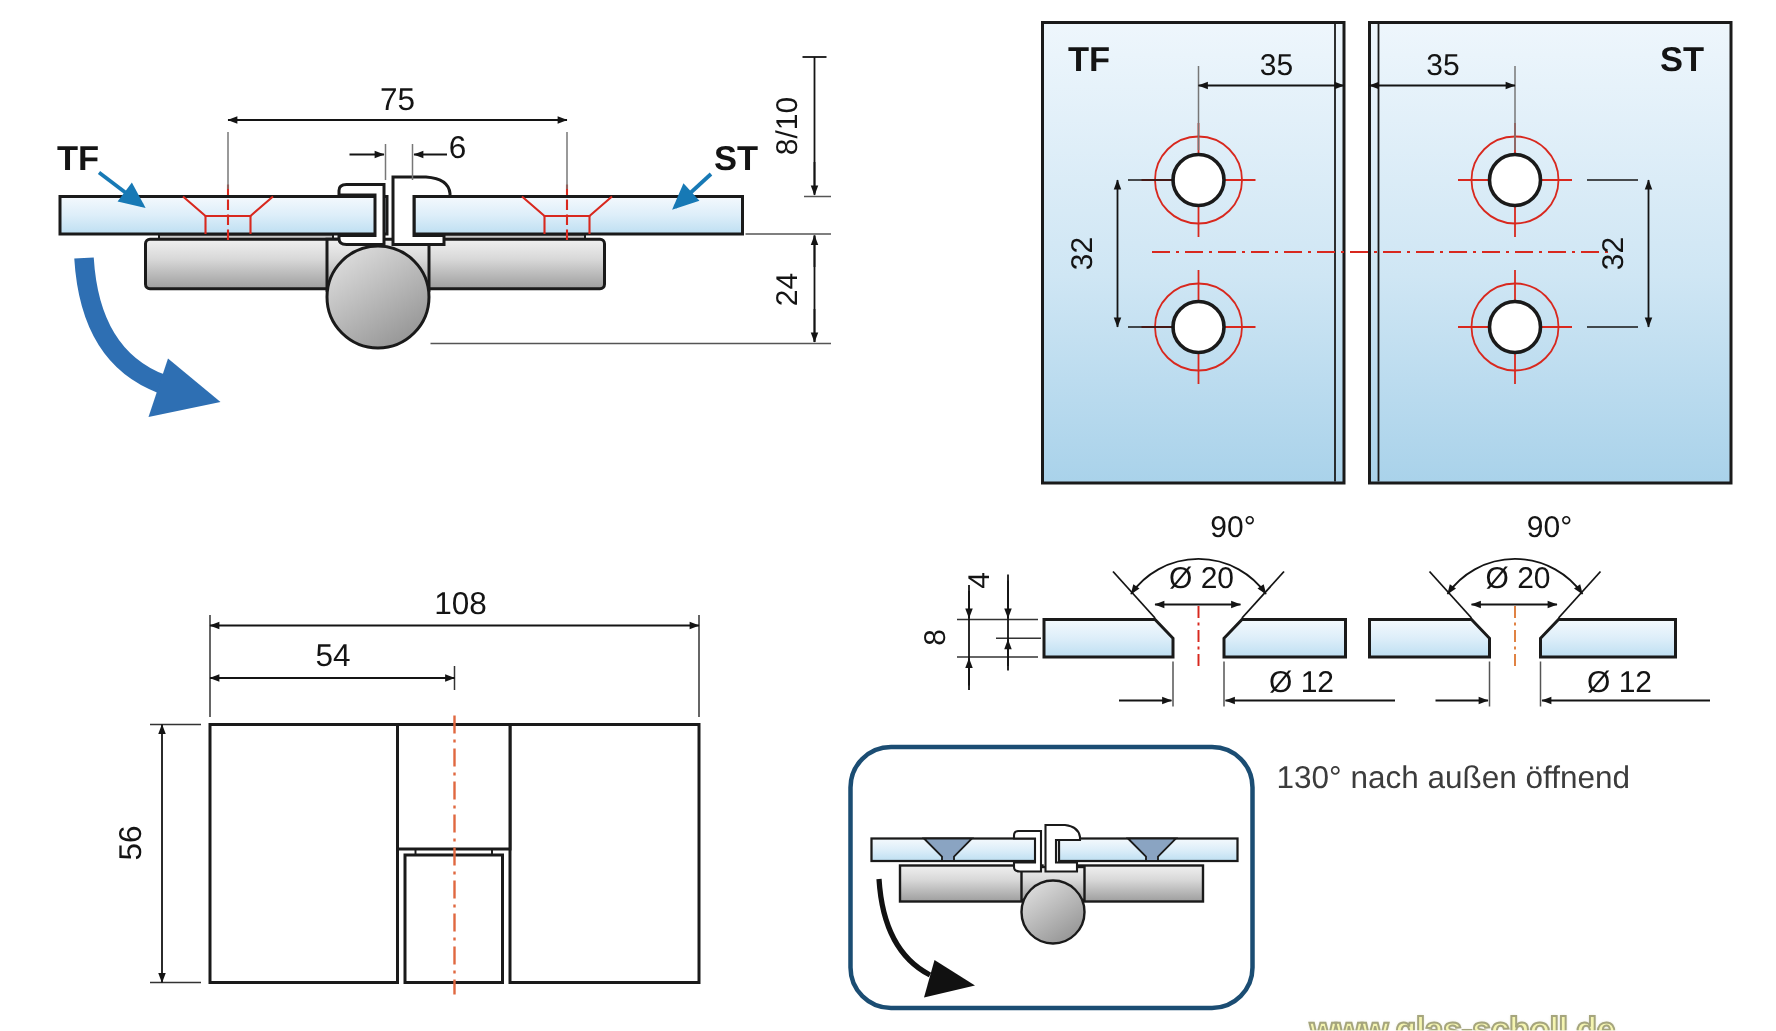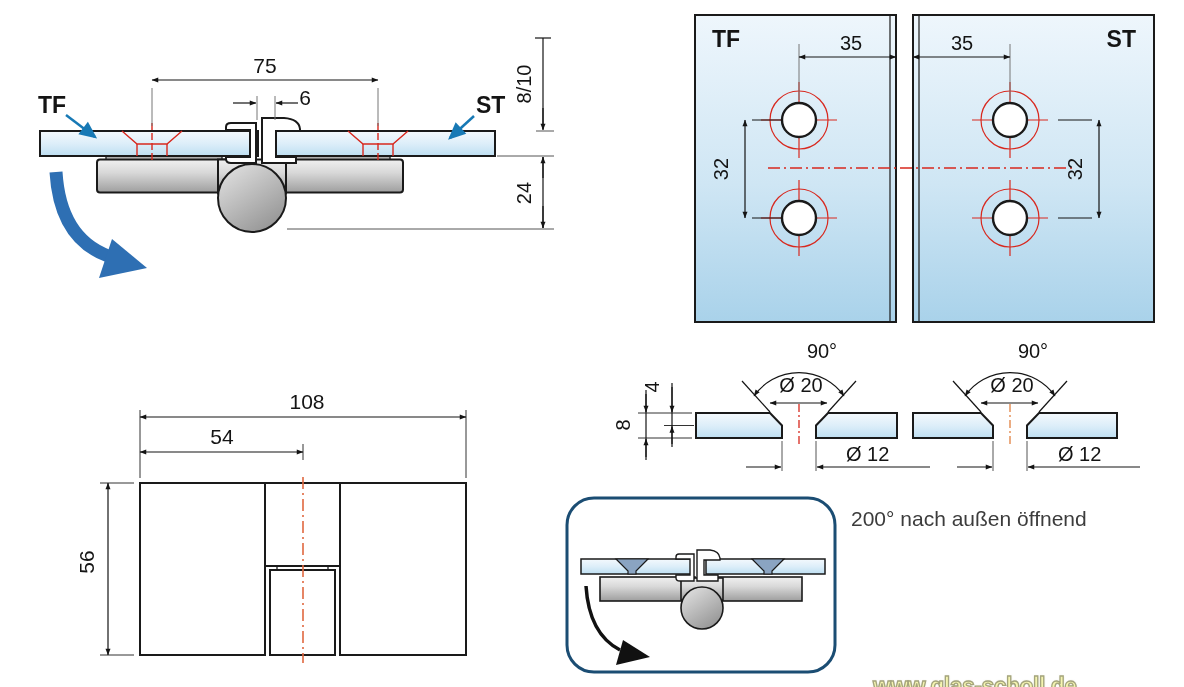--- a/index.html
+++ b/index.html
@@ -271,18 +271,18 @@
     <path d="M679,554 L694,554 L694,581 L680,581 Q676,581 676,578 L676,575 L690,575 L690,559 L676,559 L676,557 Q676,554 679,554 Z" fill="#ffffff" stroke="#1a1a1a" stroke-width="1.4"></path>
     <path d="M697,550 L710,550 Q719,551 720,558 L720,560 L704,560 L704,575 L718,575 L718,581 L697,581 Z" fill="#ffffff" stroke="#1a1a1a" stroke-width="1.4"></path>
     <g>
       <path d="M586,586 Q589,634 620,650" fill="none" stroke="#111" stroke-width="3.5"></path>
       <polygon points="650,657 616,665 623,640" fill="#111"></polygon>
     </g>
   </g>
 </svg>
 
 <div class="note">
-  <div>200° nach außen öffnend</div>
+  <div>130° nach außen öffnend</div>
 </div>
 
 <div class="watermark">www.glas-scholl.de</div>
 
 </div>
 
 </body></html>

